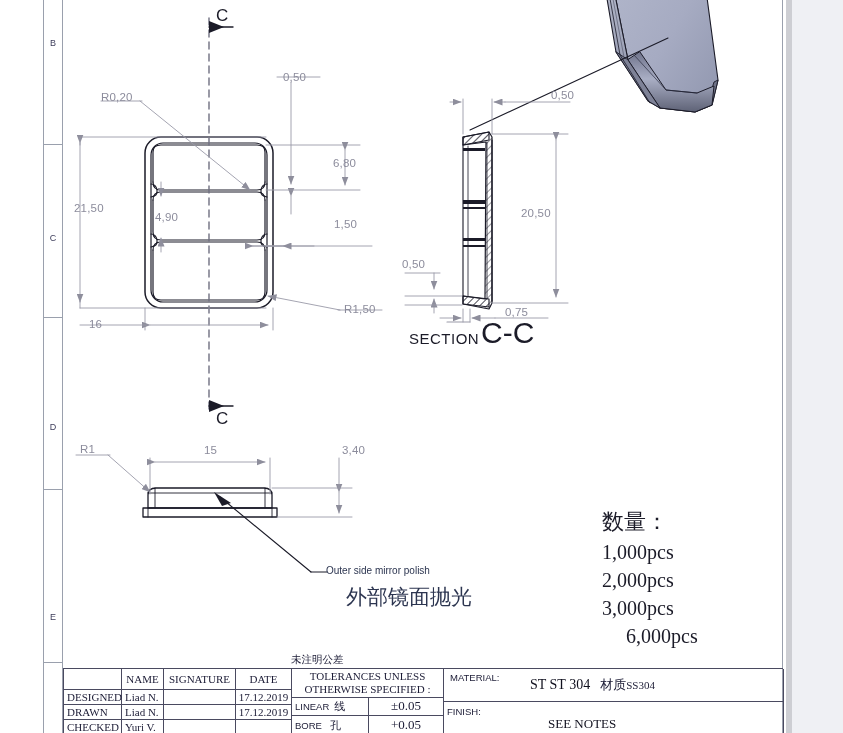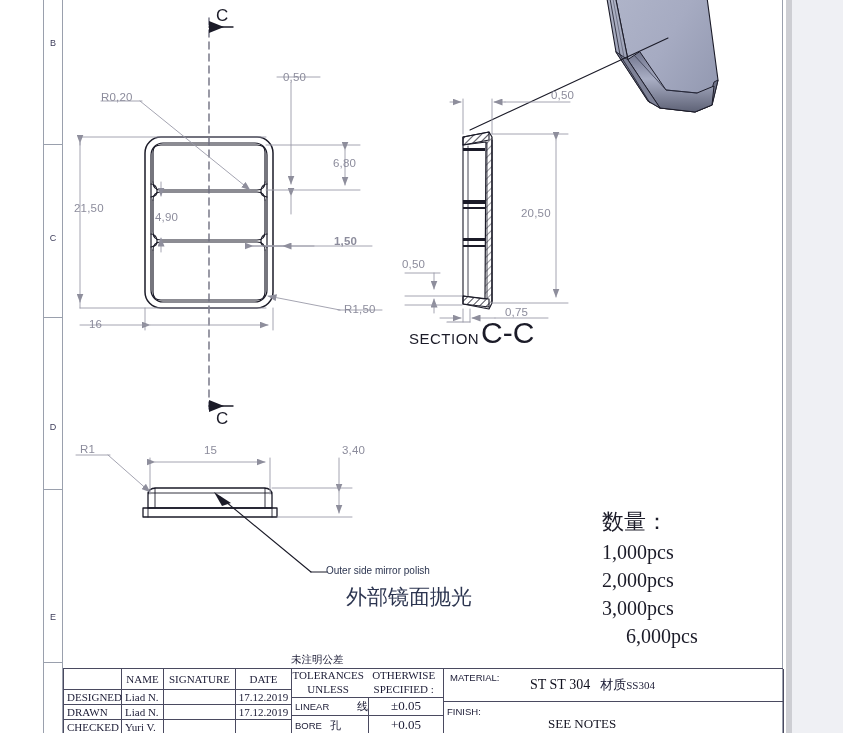--- a/index.html
+++ b/index.html
@@ -283,21 +283,21 @@
         <line x1="447" y1="322" x2="470" y2="322" stroke="#9a9aa8" stroke-width="1.2"></line>
       </g>
     </g>
   </svg>
 
   <div class="dimtext" style="left:101px;top:91px;">R0,20</div>
   <div class="dimtext" style="left:283px;top:71px;">0,50</div>
   <div class="dimtext" style="left:333px;top:157px;">6,80</div>
   <div class="dimtext" style="left:74px;top:202px;">21,50</div>
   <div class="dimtext" style="left:155px;top:211px;">4,90</div>
-  <div class="dimtext" style="left:334px;top:235px;font-weight:bold;">1,50</div>
+  <div class="dimtext" style="left:334px;top:218px;">1,50</div>
   <div class="dimtext" style="left:89px;top:318px;">16</div>
   <div class="dimtext" style="left:344px;top:303px;">R1,50</div>
 
   <div class="dimtext" style="left:551px;top:89px;">0,50</div>
   <div class="dimtext" style="left:521px;top:207px;">20,50</div>
   <div class="dimtext" style="left:402px;top:258px;">0,50</div>
   <div class="dimtext" style="left:505px;top:306px;">0,75</div>
 
   <div class="dimtext" style="left:80px;top:443px;">R1</div>
   <div class="dimtext" style="left:204px;top:444px;">15</div>
@@ -335,26 +335,26 @@
     <div class="tb-cell" style="left:0px;top:36px;width:58px;height:15px;">DRAWN</div>
     <div class="tb-cell" style="left:58px;top:36px;width:42px;height:15px;">Liad N.</div>
     <div class="tb-cell" style="left:100px;top:36px;width:72px;height:15px;"></div>
     <div class="tb-cell c" style="left:172px;top:36px;width:56px;height:15px;">17.12.2019</div>
 
     <div class="tb-cell" style="left:0px;top:51px;width:58px;height:15px;">CHECKED</div>
     <div class="tb-cell" style="left:58px;top:51px;width:42px;height:15px;">Yuri V.</div>
     <div class="tb-cell" style="left:100px;top:51px;width:72px;height:15px;"></div>
     <div class="tb-cell c" style="left:172px;top:51px;width:56px;height:15px;"></div>
 
-    <div class="tb-tol" style="left:228px;top:0px;width:152px;height:29px;flex-direction:row;justify-content:flex-end;">
+    <div class="tb-tol" style="left:228px;top:0px;width:152px;height:29px;flex-direction:column;justify-content:flex-end;">
       <span>TOLERANCES UNLESS</span>
       <span>OTHERWISE SPECIFIED :</span>
     </div>
 
-    <div class="tb-cell" style="left:228px;top:29px;width:77px;height:18px;justify-content:space-between;">
+    <div class="tb-cell" style="left:228px;top:29px;width:77px;height:18px;">
       <span class="tb-small">LINEAR</span>
       <span class="cn-inline" style="margin-left:5px;">线</span>
     </div>
     <div class="tb-tol" style="left:305px;top:29px;width:75px;height:18px;font-size:13px;">±0.05</div>
 
     <div class="tb-cell" style="left:228px;top:47px;width:77px;height:19px;">
       <span class="tb-small">BORE</span>
       <span class="cn-inline" style="margin-left:8px;">孔</span>
     </div>
     <div class="tb-tol" style="left:305px;top:47px;width:75px;height:19px;font-size:13px;">+0.05</div>

